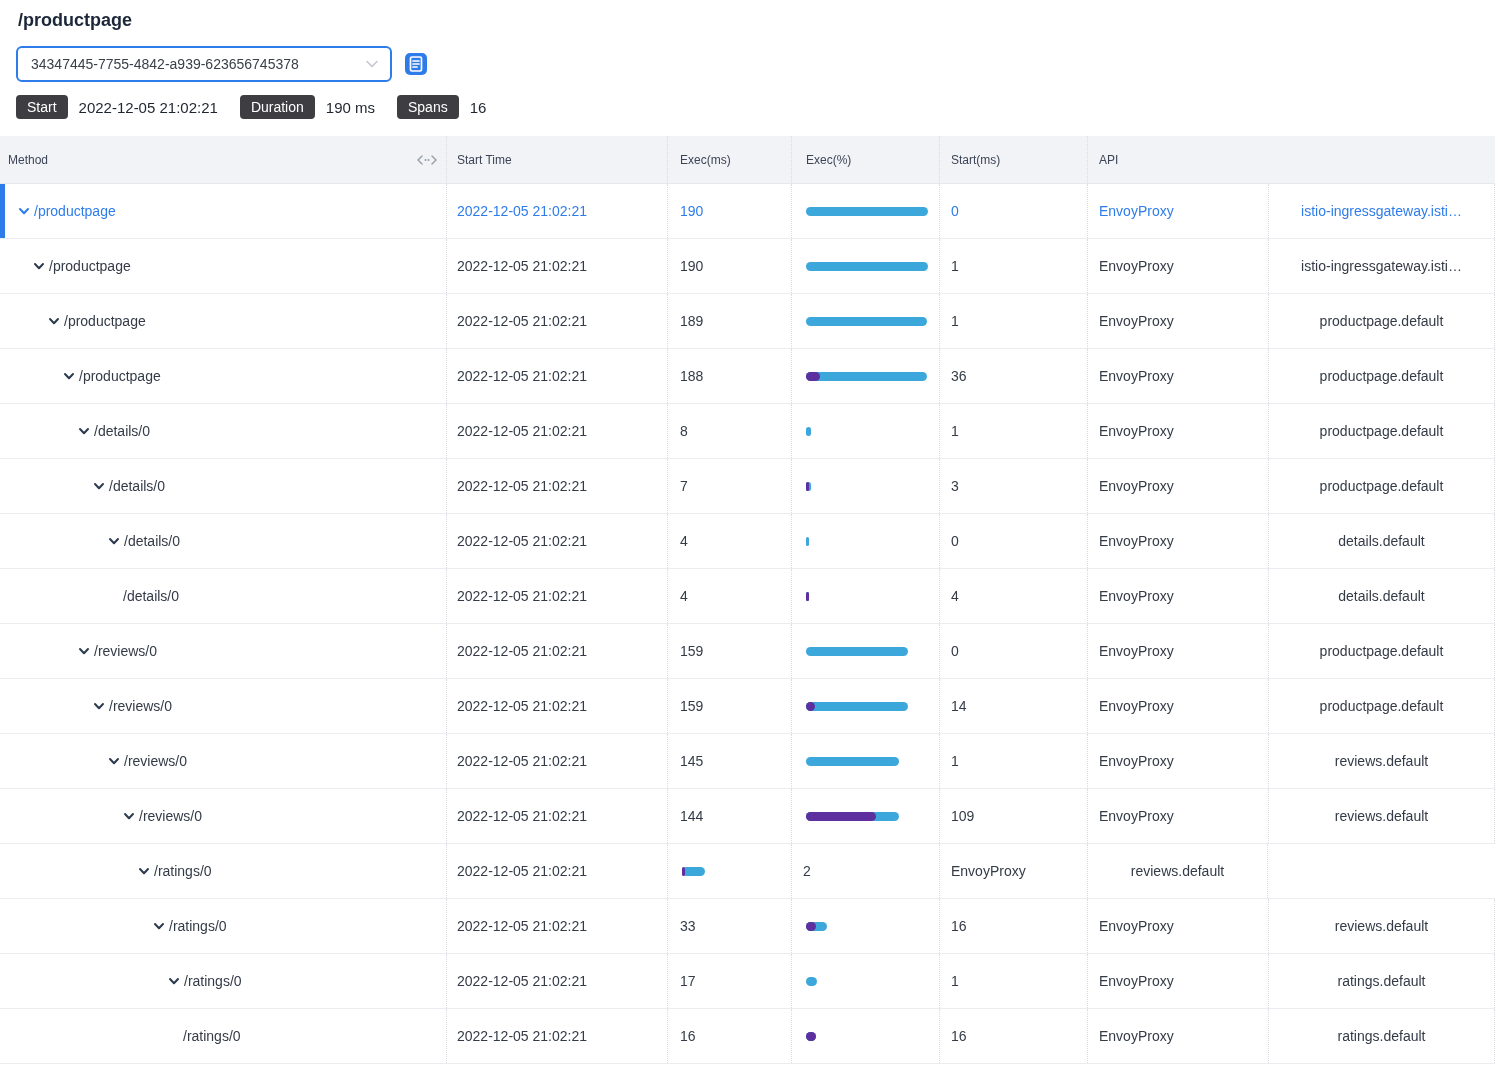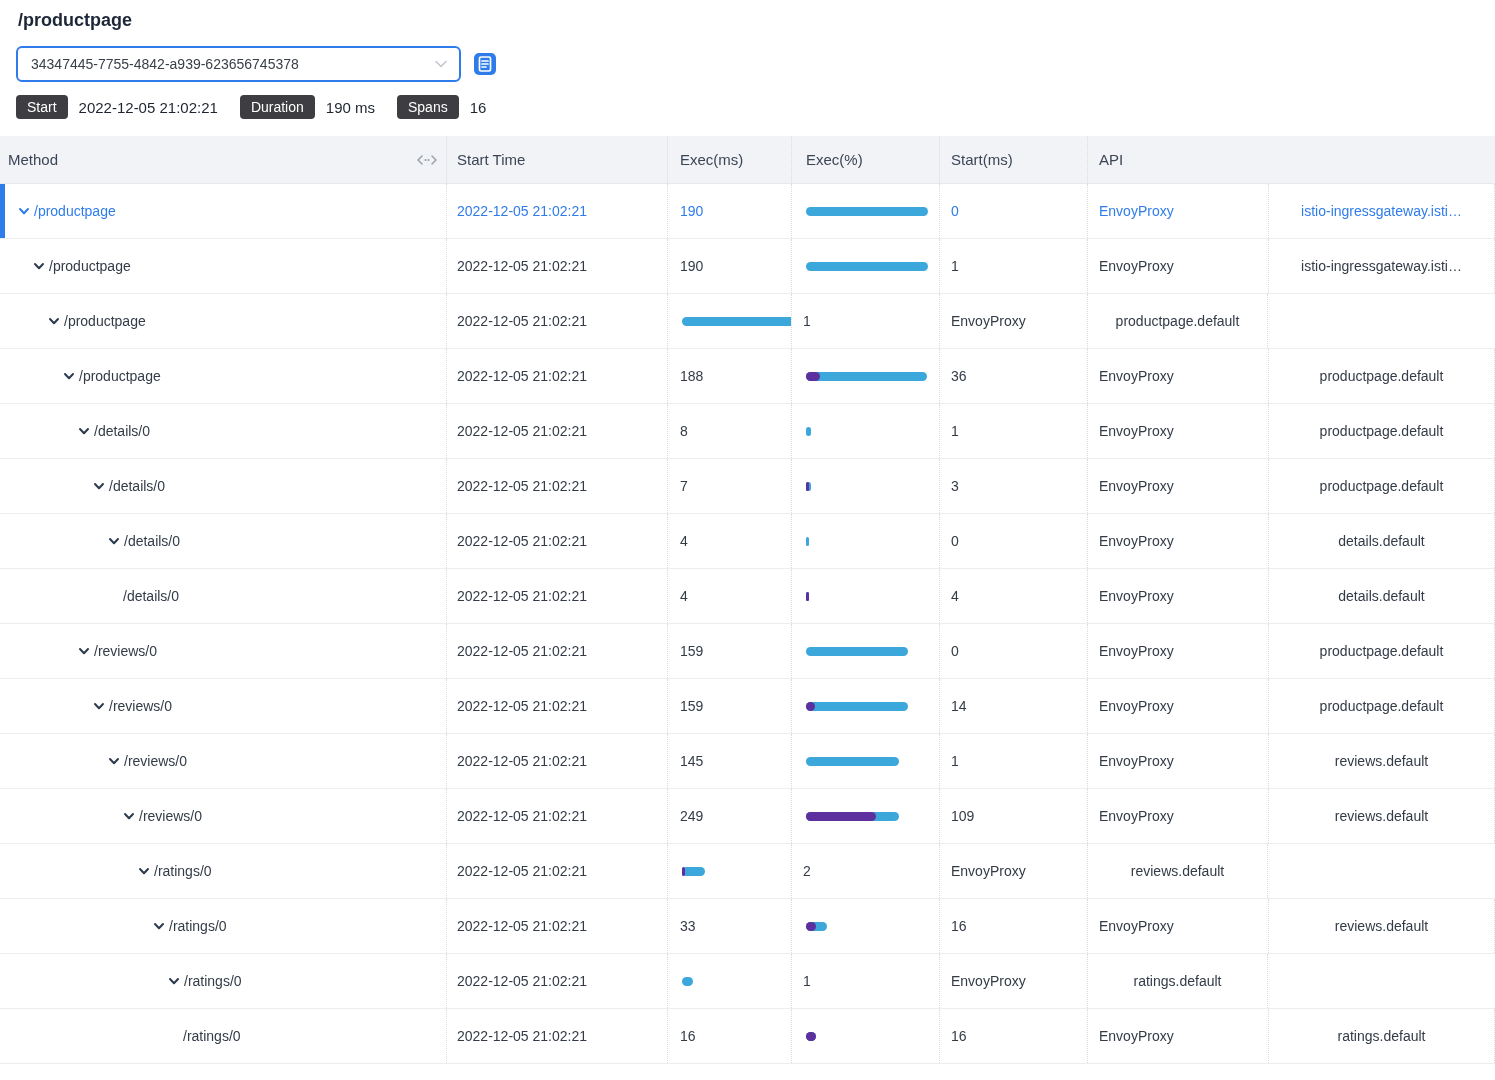--- a/index.html
+++ b/index.html
@@ -15,21 +15,21 @@
   *{box-sizing:border-box;}
   html,body{margin:0;padding:0;}
   body{
     width:1495px;height:1080px;overflow:hidden;background:#fff;
     font-family:"Liberation Sans",sans-serif;color:var(--text-dark);
   }
   .top{padding:10px 16px 0 16px;}
   .page-title{font-size:18px;font-weight:bold;color:#1b2638;margin:0 0 15px 2px;}
   .select-row{display:flex;align-items:center;margin-bottom:13px;}
   .trace-select{
-    width:445px;height:36px;border:2px solid var(--accent-blue);border-radius:6px;
+    width:376px;height:36px;border:2px solid var(--accent-blue);border-radius:6px;
     display:flex;align-items:center;justify-content:space-between;
     padding:0 10px 0 13px;background:#fff;cursor:pointer;
   }
   .trace-select .sel-value{font-size:14px;color:#3a4049;}
   .select-caret{display:flex;align-items:center;}
   .copy-btn{margin-left:12px;border:none;background:none;padding:0;cursor:pointer;display:flex;}
   .badges{display:flex;align-items:center;font-size:15px;color:#1f2530;}
   .badge{
     background:var(--badge-bg);color:#fff;border-radius:4px;
     padding:3px 11px;font-size:14px;line-height:18px;
@@ -38,21 +38,21 @@
   .badge-group{display:flex;align-items:center;}
   .badge-group + .badge-group{margin-left:8px;}
 
   
   .trace-table{margin-top:17px;width:1495px;}
   .t-header,.trace-row{
     display:grid;
     grid-template-columns:446px 221px 124px 148px 148px 181px 227px;
   }
   .t-header{height:48px;background:var(--header-bg);border-bottom:1px solid #e6e8ec;
-    font-size:15px;color:#3b4556;}
+    font-size:12px;color:#3b4556;}
   .hcell{display:flex;align-items:center;}
   .hcell.c2,.hcell.c3,.hcell.c4,.hcell.c5,.hcell.c6,.hcell.c7,
   .cell.c2,.cell.c3,.cell.c4,.cell.c5,.cell.c6,.cell.c7{border-left:1px dotted var(--divider);}
   .hcell.c7,.cell.c7{border-right:1px dotted var(--divider);}
   .hcell.c1{padding-left:8px;justify-content:space-between;padding-right:8px;}
   .hcell.c2,.cell.c2{padding-left:10px;}
   .hcell.c3,.cell.c3{padding-left:12px;}
   .hcell.c4,.cell.c4{padding-left:14px;}
   .hcell.c5,.cell.c5{padding-left:11px;}
   .hcell.c6,.cell.c6{padding-left:11px;}
@@ -176,20 +176,21 @@
       <div class="trace-row">
     <div class="cell c1" style="padding-left: 48px;">
       <span class="chevron">
         <svg width="12" height="12" viewBox="0 0 12 12">
               <polyline points="2,4 6,8.2 10,4" fill="none" stroke="currentColor" stroke-width="2" stroke-linecap="round" stroke-linejoin="round"></polyline>
             </svg>
       </span>
       <span class="method-label">/productpage</span>
     </div>
     <div class="cell c2">2022-12-05 21:02:21</div>
+    <div class="cell c3">189</div>
     <div class="cell c4">
       <div class="bar-track">
         <div class="bar-exec" style="width: 121.4px;"></div>
 
       </div>
     </div>
     <div class="cell c5">1</div>
     <div class="cell c6">EnvoyProxy</div>
     <div class="cell c7">productpage.default</div>
   </div>
@@ -360,21 +361,21 @@
       <div class="trace-row">
     <div class="cell c1" style="padding-left: 123px;">
       <span class="chevron">
         <svg width="12" height="12" viewBox="0 0 12 12">
               <polyline points="2,4 6,8.2 10,4" fill="none" stroke="currentColor" stroke-width="2" stroke-linecap="round" stroke-linejoin="round"></polyline>
             </svg>
       </span>
       <span class="method-label">/reviews/0</span>
     </div>
     <div class="cell c2">2022-12-05 21:02:21</div>
-    <div class="cell c3">249</div>
+    <div class="cell c3">144</div>
     <div class="cell c4">
       <div class="bar-track">
         <div class="bar-exec" style="width: 92.5px;"></div>
         <div class="bar-self" style="width: 70px;"></div>
       </div>
     </div>
     <div class="cell c5">109</div>
     <div class="cell c6">EnvoyProxy</div>
     <div class="cell c7">reviews.default</div>
   </div>
@@ -422,20 +423,21 @@
       <div class="trace-row">
     <div class="cell c1" style="padding-left: 168px;">
       <span class="chevron">
         <svg width="12" height="12" viewBox="0 0 12 12">
               <polyline points="2,4 6,8.2 10,4" fill="none" stroke="currentColor" stroke-width="2" stroke-linecap="round" stroke-linejoin="round"></polyline>
             </svg>
       </span>
       <span class="method-label">/ratings/0</span>
     </div>
     <div class="cell c2">2022-12-05 21:02:21</div>
+    <div class="cell c3">17</div>
     <div class="cell c4">
       <div class="bar-track">
         <div class="bar-exec" style="width: 10.9px;"></div>
 
       </div>
     </div>
     <div class="cell c5">1</div>
     <div class="cell c6">EnvoyProxy</div>
     <div class="cell c7">ratings.default</div>
   </div>

